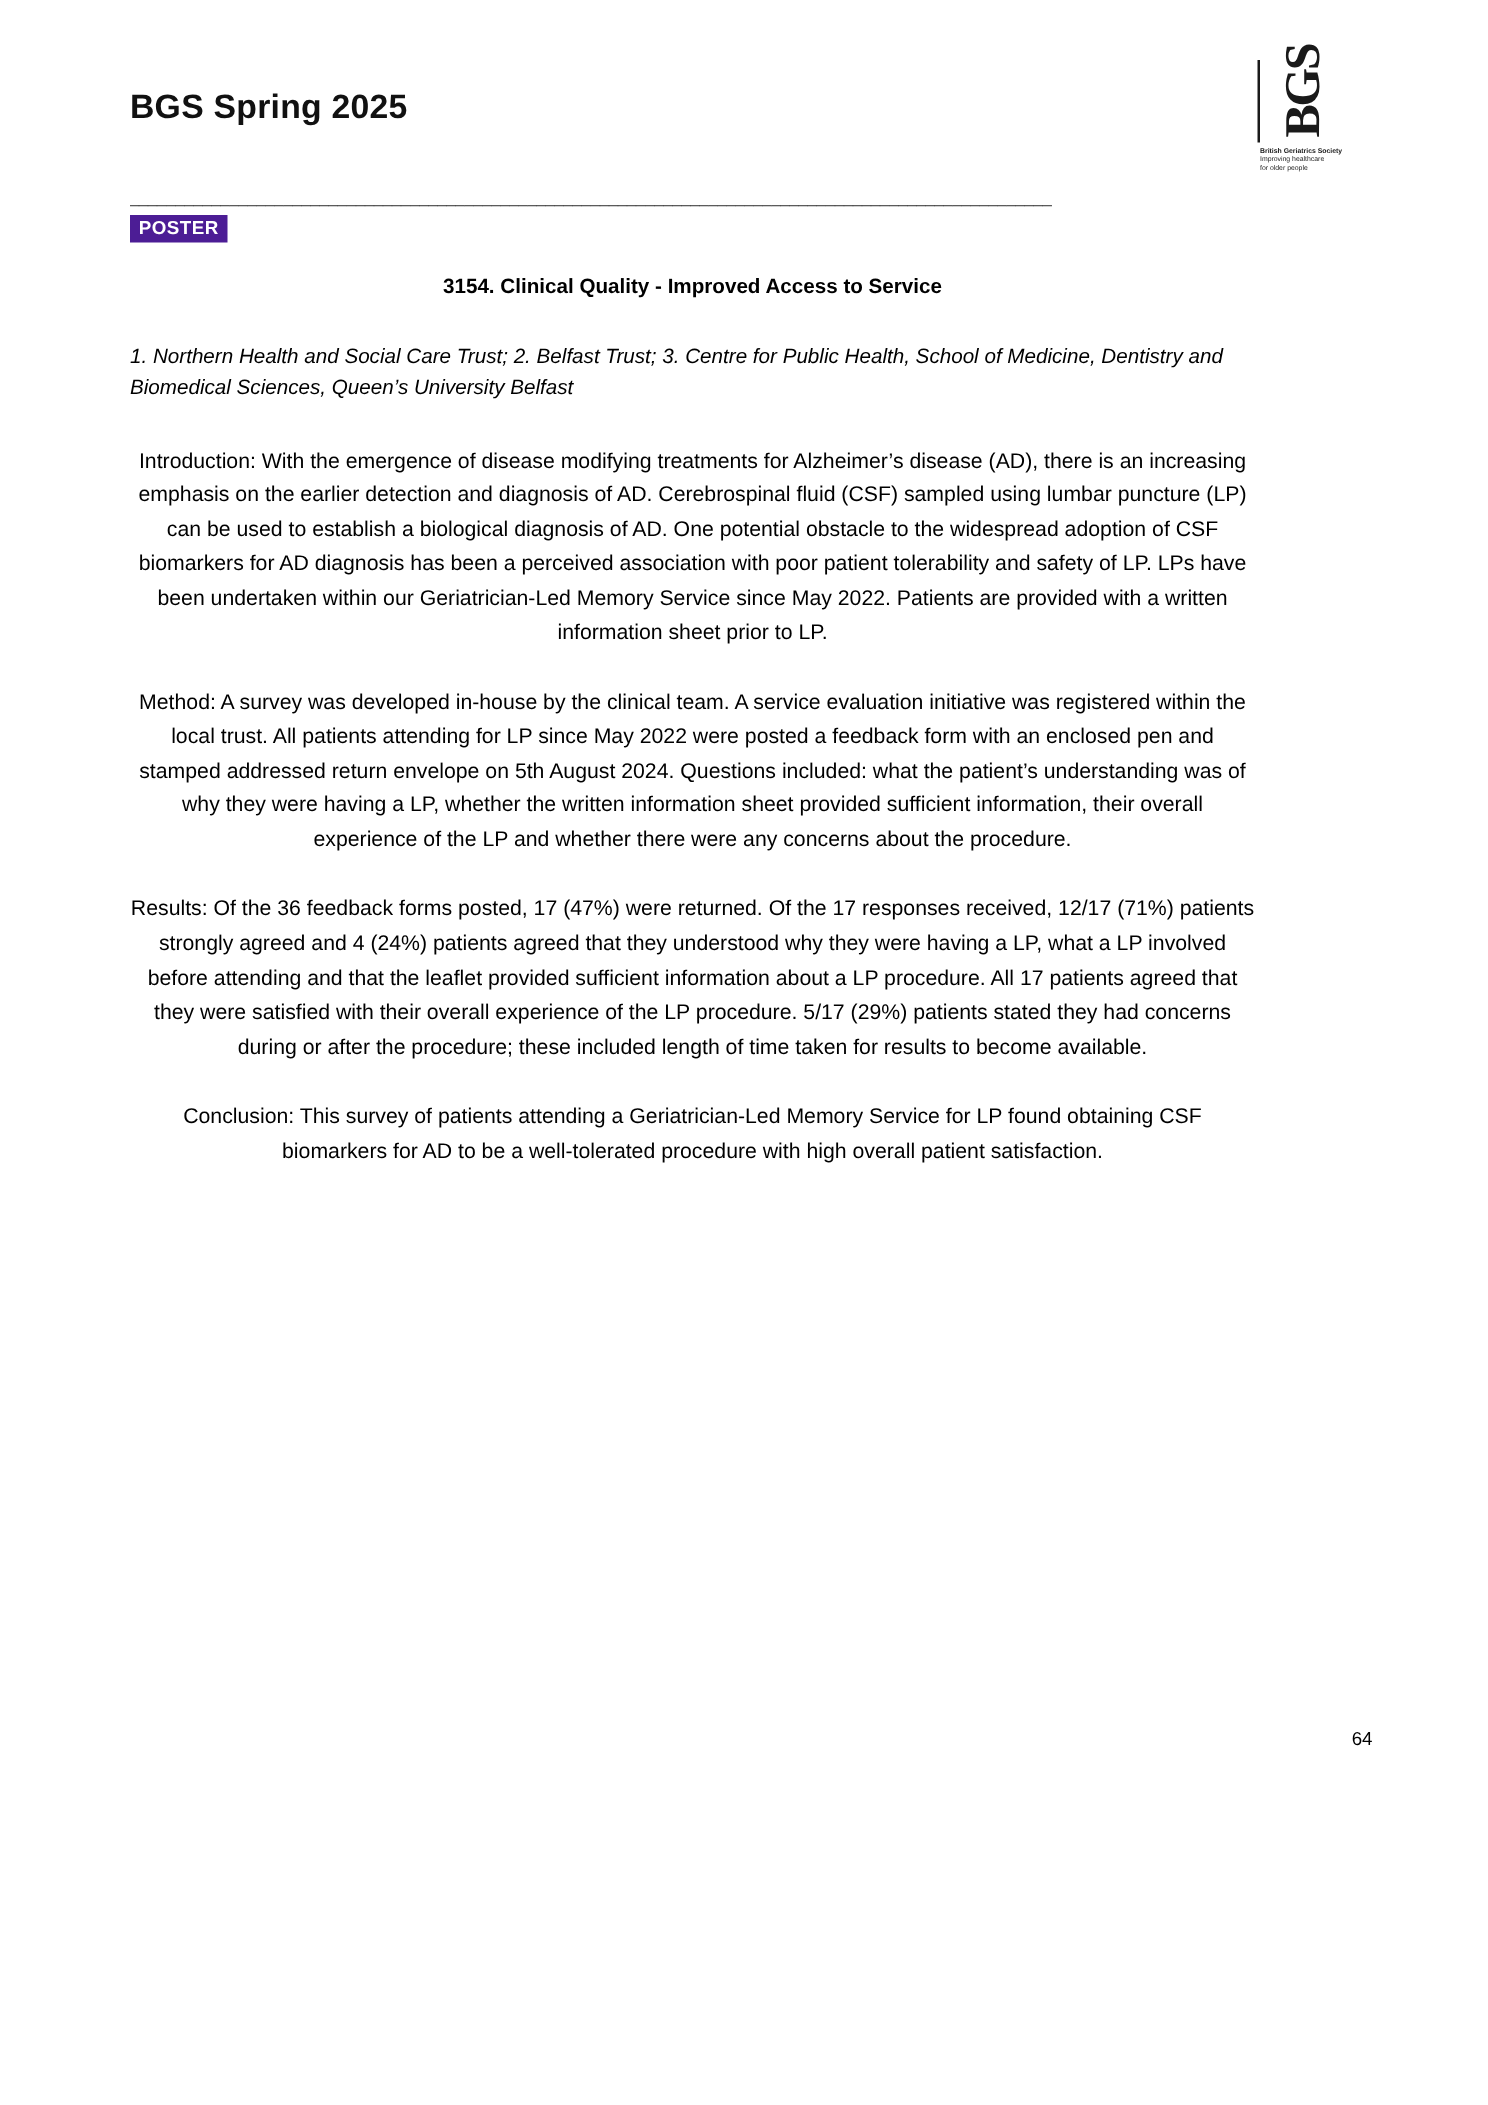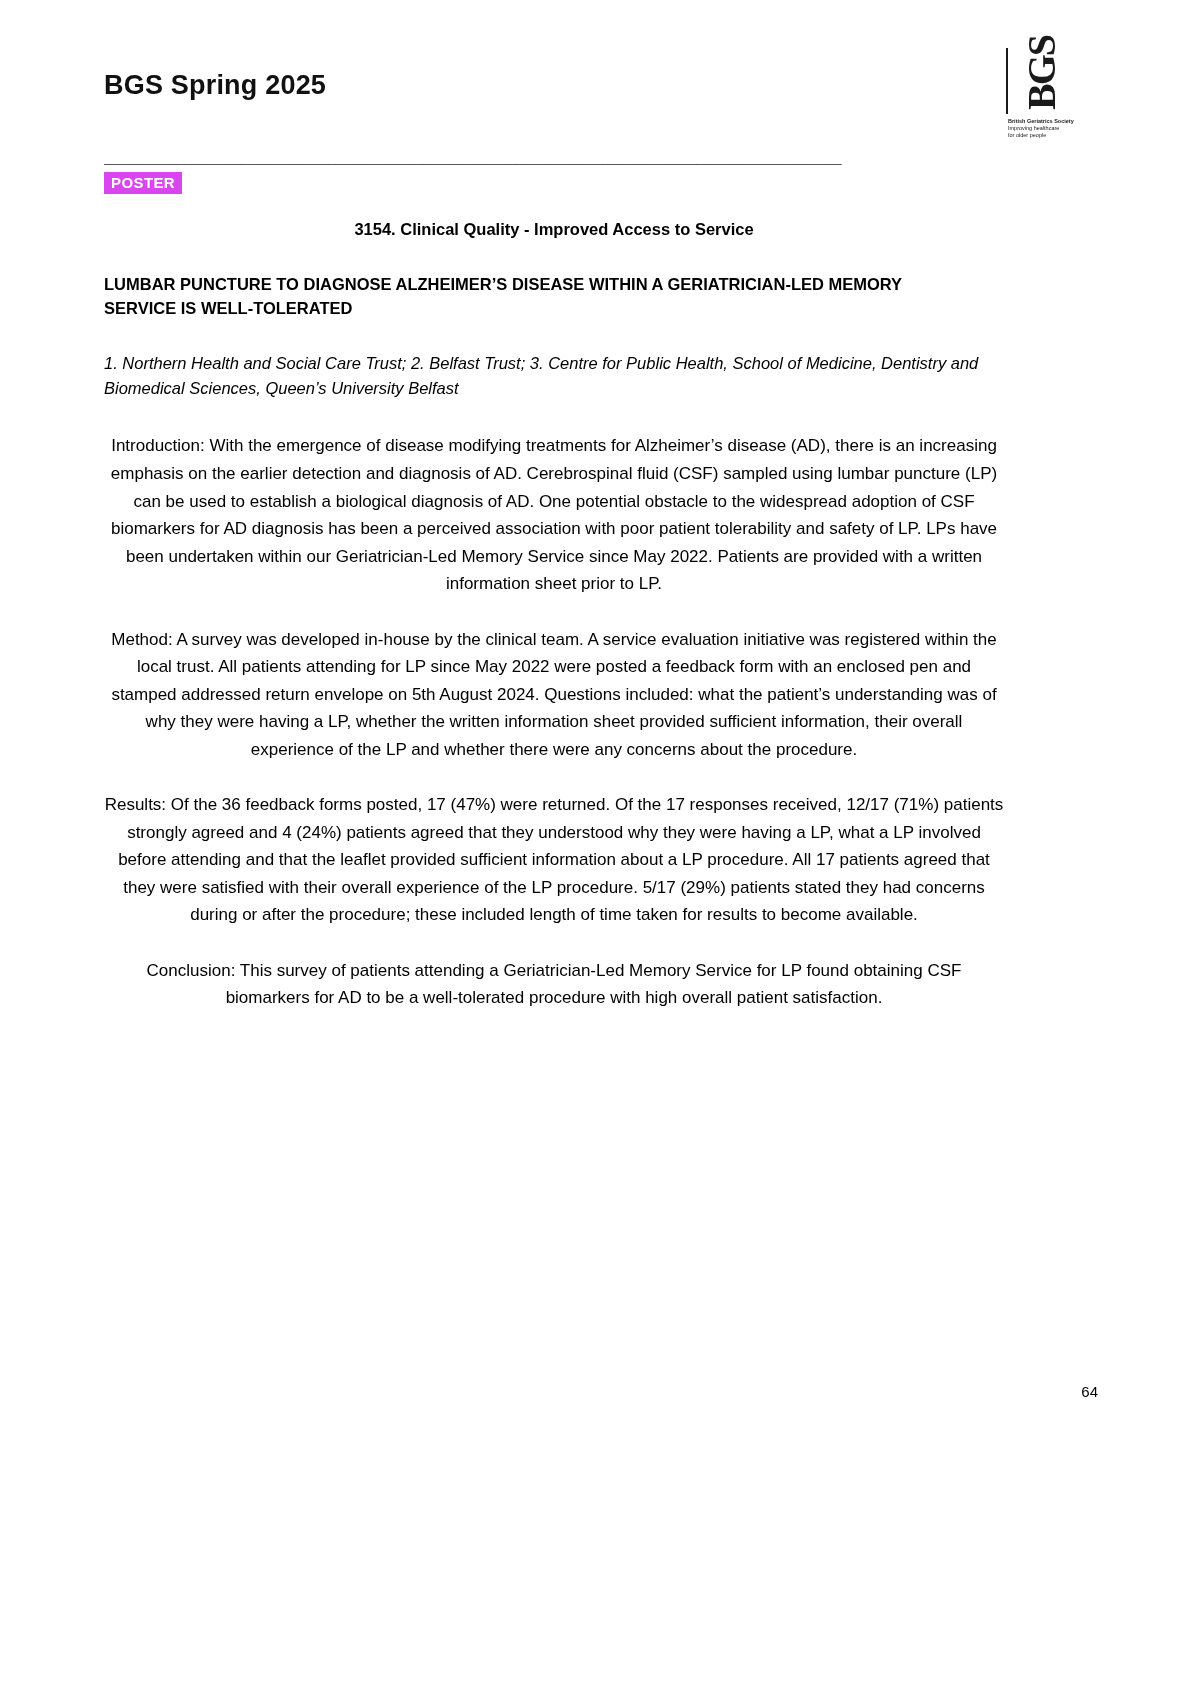--- a/index.html
+++ b/index.html
@@ -88,21 +88,21 @@
     color: #333;
     letter-spacing: 0px;
     overflow: hidden;
     white-space: nowrap;
     height: 18px;
   }
   .poster-badge {
     position: absolute;
     top: 172px;
     left: 104px;
-    background: #d946ef;
+    background: #4c1d95;
     color: #ffffff;
     font-size: 15px;
     font-weight: bold;
     letter-spacing: 0.4px;
     padding: 2px 7px 3px 7px;
   }
   .content {
     position: absolute;
     top: 218px;
     left: 104px;
@@ -167,21 +167,20 @@
       </div>
     </div>
   </div>
 
   <div class="rule">______________________________________________________________________________________________________</div>
 
   <div class="poster-badge">POSTER</div>
 
   <div class="content">
     <div class="abstract-id">3154. Clinical Quality - Improved Access to Service</div>
-    <div class="abstract-title">LUMBAR PUNCTURE TO DIAGNOSE ALZHEIMER’S DISEASE WITHIN A GERIATRICIAN-LED MEMORY SERVICE IS WELL-TOLERATED</div>
     <div class="affiliations">1. Northern Health and Social Care Trust; 2. Belfast Trust; 3. Centre for Public Health, School of Medicine, Dentistry and Biomedical Sciences, Queen’s University Belfast</div>
 
     <div class="para">Introduction: With the emergence of disease modifying treatments for Alzheimer’s disease (AD), there is an increasing emphasis on the earlier detection and diagnosis of AD. Cerebrospinal fluid (CSF) sampled using lumbar puncture (LP) can be used to establish a biological diagnosis of AD. One potential obstacle to the widespread adoption of CSF biomarkers for AD diagnosis has been a perceived association with poor patient tolerability and safety of LP. LPs have been undertaken within our Geriatrician-Led Memory Service since May 2022. Patients are provided with a written information sheet prior to LP.</div>
     <div class="para">Method: A survey was developed in-house by the clinical team. A service evaluation initiative was registered within the local trust. All patients attending for LP since May 2022 were posted a feedback form with an enclosed pen and stamped addressed return envelope on 5th August 2024. Questions included: what the patient’s understanding was of why they were having a LP, whether the written information sheet provided sufficient information, their overall experience of the LP and whether there were any concerns about the procedure.</div>
     <div class="para">Results: Of the 36 feedback forms posted, 17 (47%) were returned. Of the 17 responses received, 12/17 (71%) patients strongly agreed and 4 (24%) patients agreed that they understood why they were having a LP, what a LP involved before attending and that the leaflet provided sufficient information about a LP procedure. All 17 patients agreed that they were satisfied with their overall experience of the LP procedure. 5/17 (29%) patients stated they had concerns during or after the procedure; these included length of time taken for results to become available.</div>
     <div class="para">Conclusion: This survey of patients attending a Geriatrician-Led Memory Service for LP found obtaining CSF biomarkers for AD to be a well-tolerated procedure with high overall patient satisfaction.</div>
   </div>
 
   <div class="page-number">64</div>
 

